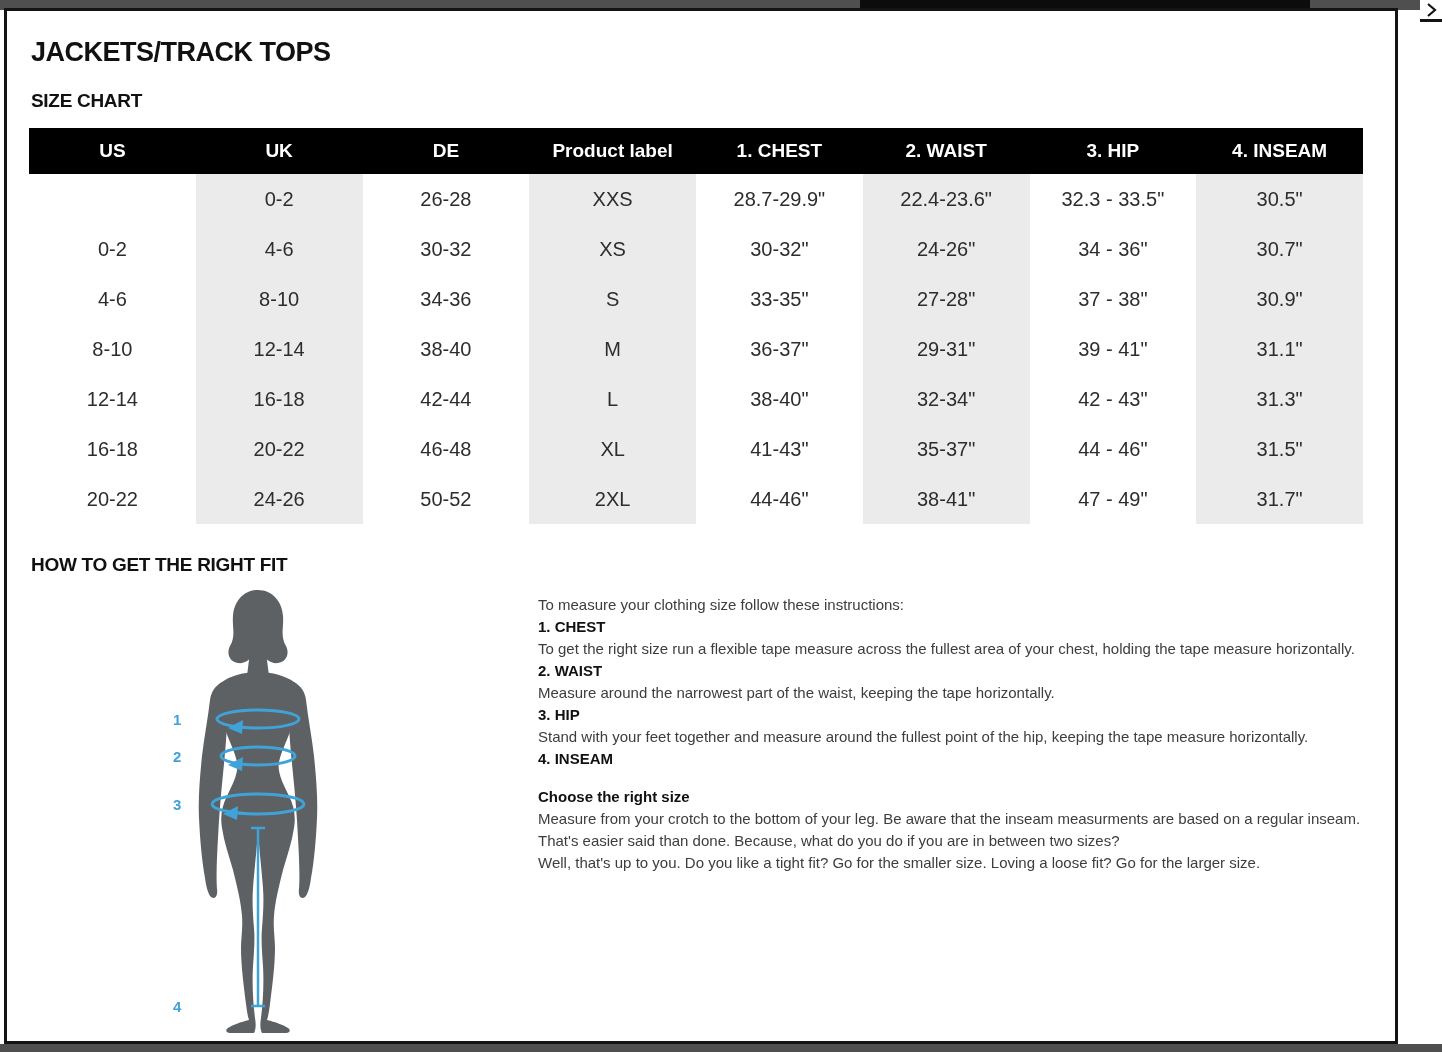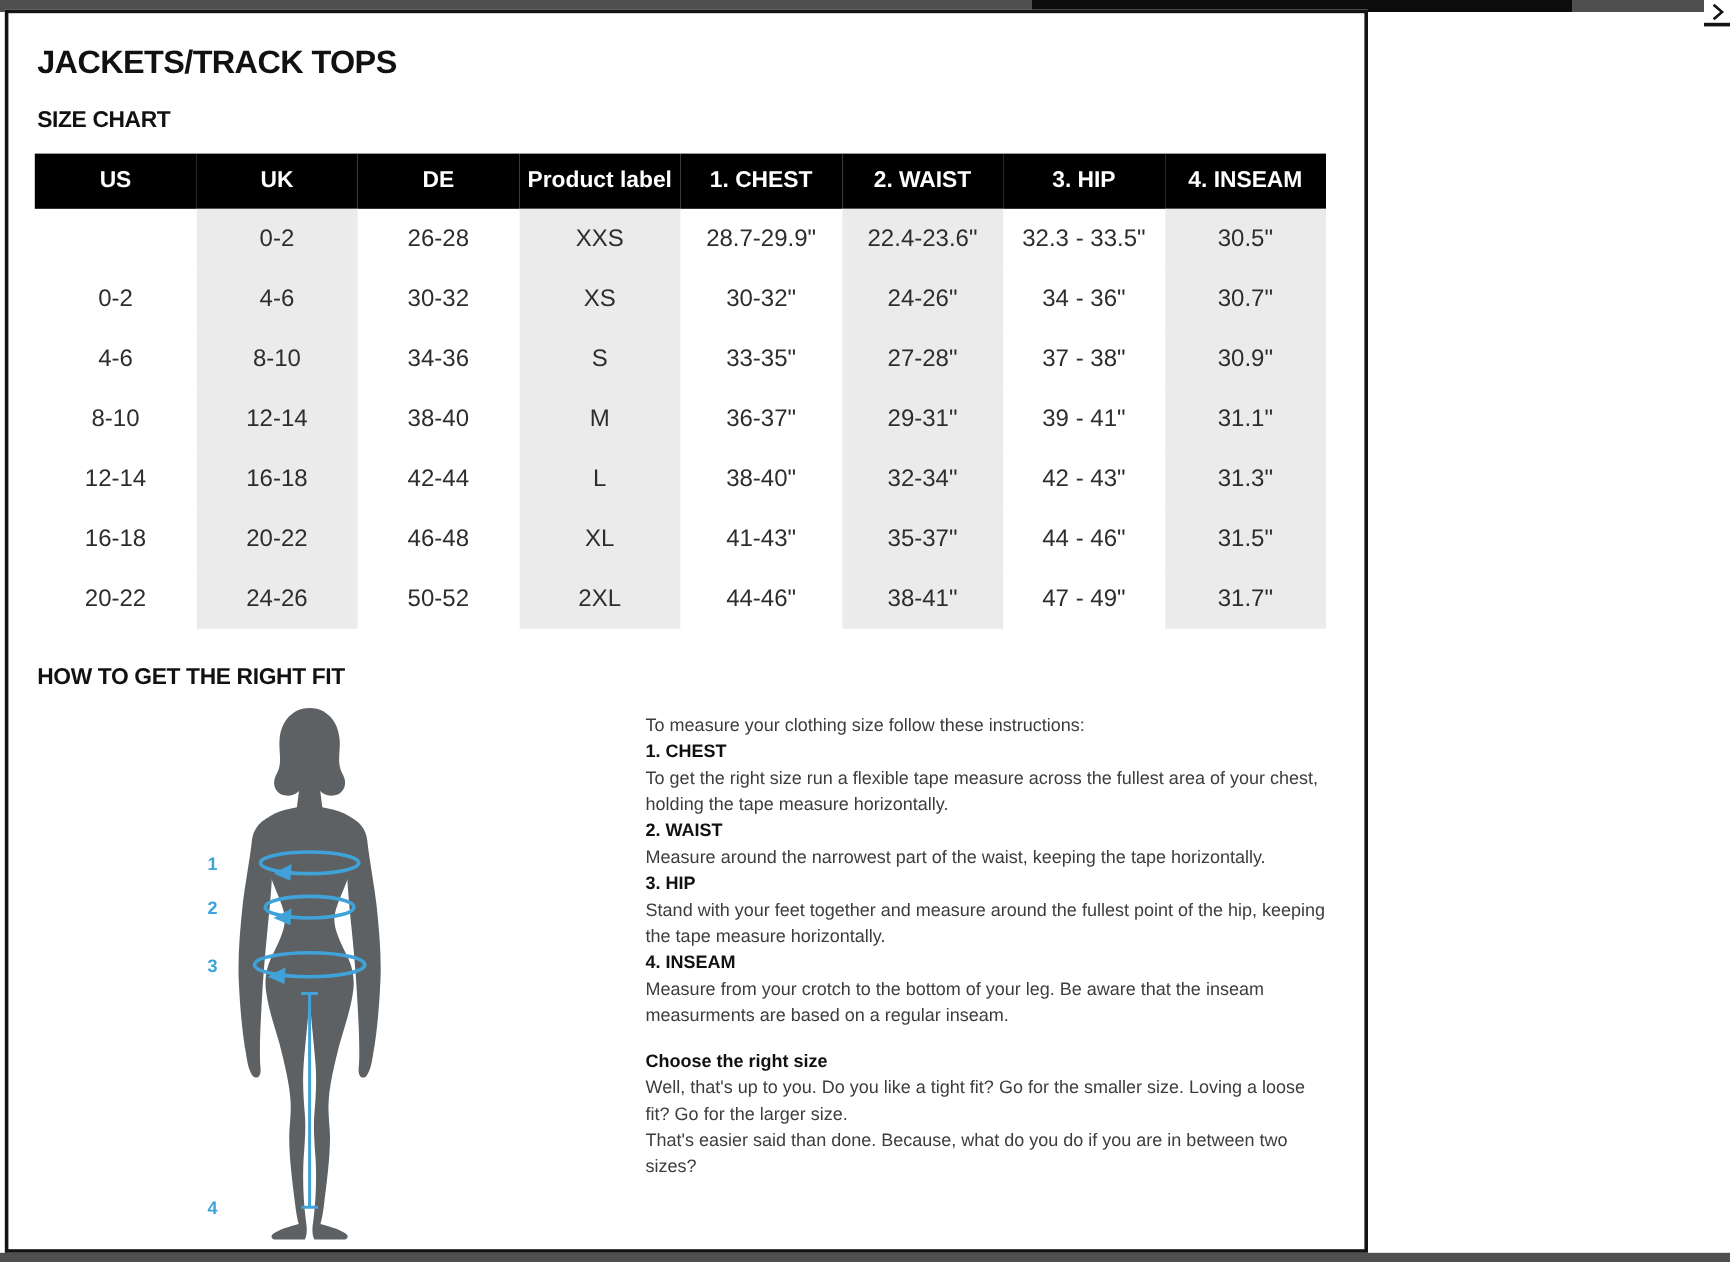--- a/index.html
+++ b/index.html
@@ -5,21 +5,21 @@
   * { margin:0; padding:0; box-sizing:border-box; }
   html,body { width:1442px; height:1052px; overflow:hidden; background:#ffffff;
     font-family:"Liberation Sans", sans-serif; }
 
   
   .top-strip { position:absolute; left:0; top:0; width:1422px; height:10px; background:#4f4f4f; }
   .top-strip-photo { position:absolute; left:860px; top:0; width:450px; height:10px; background:#0c0c0c; }
   .bottom-strip { position:absolute; left:0; top:1044px; width:1442px; height:8px; background:#4f4f4f; }
 
   
-  .panel { position:absolute; left:4px; top:8px; width:1136px; height:1036px;
+  .panel { position:absolute; left:4px; top:8px; width:1394px; height:1036px;
     background:#ffffff; border:3px solid #141414; }
 
   
   .collapse-tab { position:absolute; right:0; top:0; width:22px; height:22px;
     background:#ffffff; border-bottom:3px solid #141414; border-left:0;
     display:flex; align-items:center; justify-content:center; cursor:pointer; z-index:5; }
 
   .content { position:absolute; inset:0; padding:18px 14px 0 24px; }
 
   .page-title { font-size:27px; font-weight:bold; color:#111; letter-spacing:-0.5px; margin-top:8px; }
@@ -179,24 +179,24 @@
 
       <div class="fit-text" id="fit-text">
           <div class="line">To measure your clothing size follow these instructions:</div>
           <div class="line bold">1. CHEST</div>
           <div class="line">To get the right size run a flexible tape measure across the fullest area of your chest, holding the tape measure horizontally.</div>
           <div class="line bold">2. WAIST</div>
           <div class="line">Measure around the narrowest part of the waist, keeping the tape horizontally.</div>
           <div class="line bold">3. HIP</div>
           <div class="line">Stand with your feet together and measure around the fullest point of the hip, keeping the tape measure horizontally.</div>
           <div class="line bold">4. INSEAM</div>
+          <div class="line bold gap-before">Choose the right size</div>
           <div class="line">Measure from your crotch to the bottom of your leg. Be aware that the inseam measurments are based on a regular inseam.</div>
-          <div class="line bold gap-before">Choose the right size</div>
+          <div class="line">That's easier said than done. Because, what do you do if you are in between two sizes?</div>
           <div class="line">Well, that's up to you. Do you like a tight fit? Go for the smaller size. Loving a loose fit? Go for the larger size.</div>
-          <div class="line">That's easier said than done. Because, what do you do if you are in between two sizes?</div>
         </div>
     </div>
   </div>
 </div>
 
 <div class="collapse-tab">
   <svg width="12" height="14" viewBox="0 0 12 14">
     <polyline points="3,1 10,7 3,13" fill="none" stroke="#141414" stroke-width="2.2"></polyline>
   </svg>
 </div>

